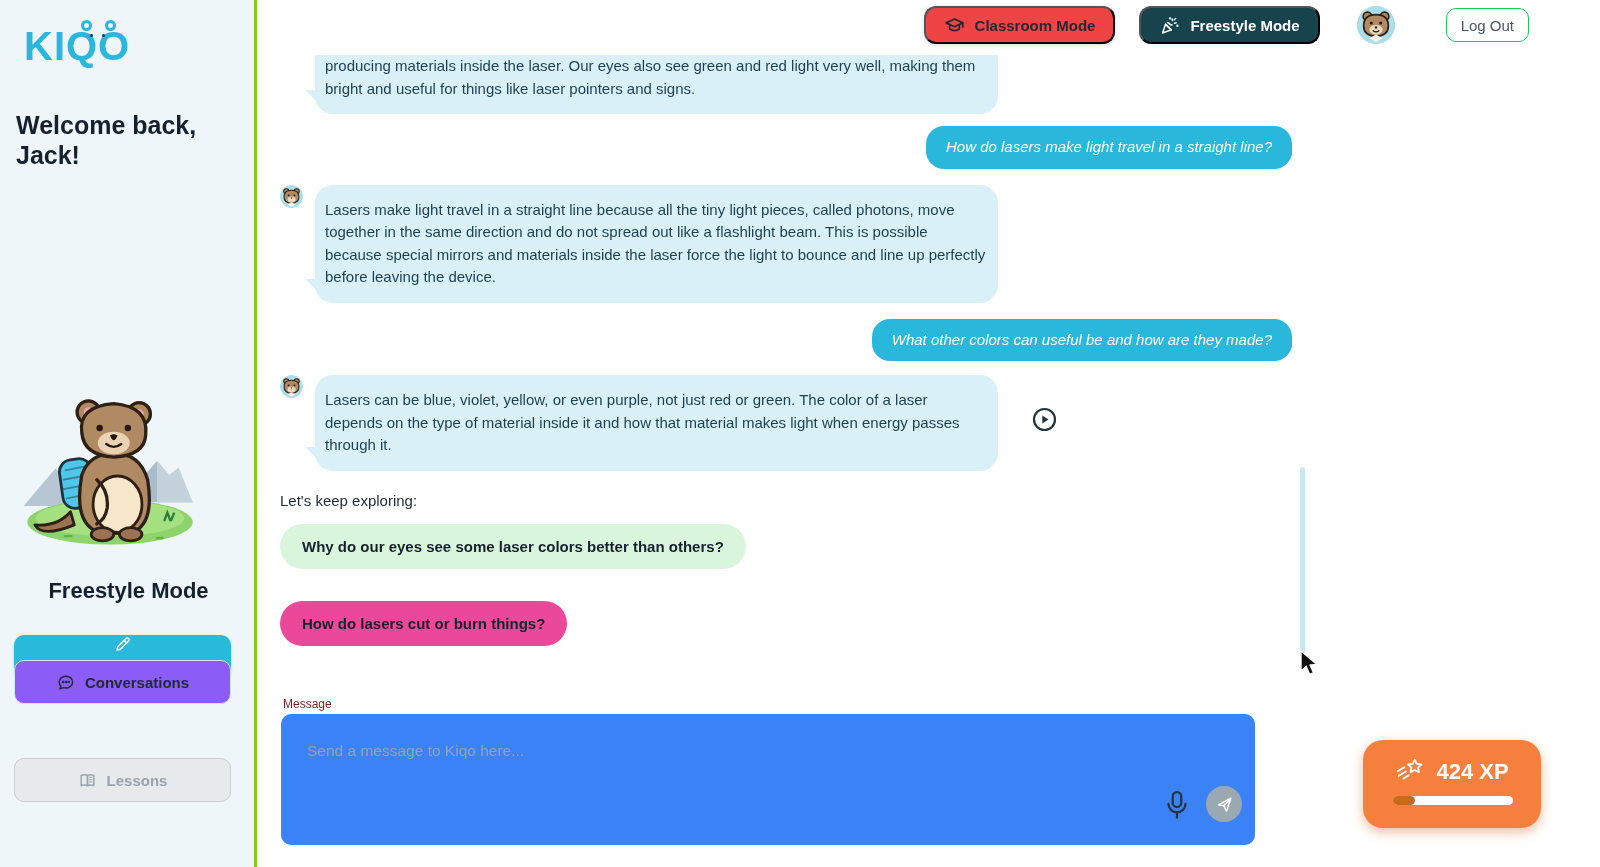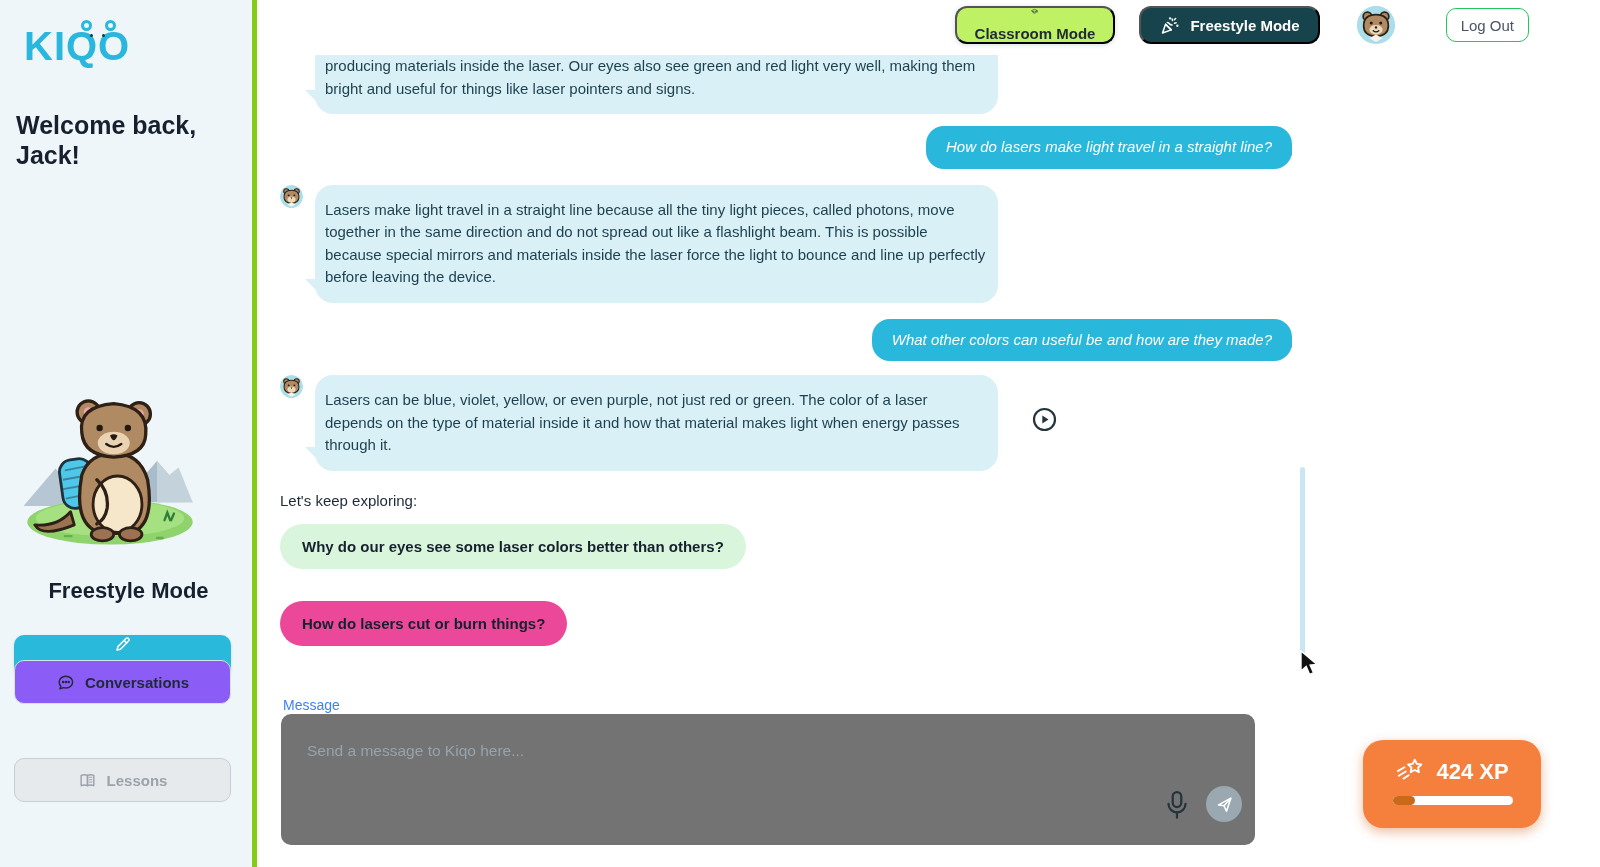--- a/index.html
+++ b/index.html
@@ -6,21 +6,21 @@
   html,body { width:1600px; height:867px; overflow:hidden; }
   body {
     position:relative;
     font-family:"Liberation Sans","DejaVu Sans",sans-serif;
     background:#ffffff; color:#1f2937;
   }
 
   
   .sidebar {
     position:absolute; left:0; top:0; width:257px; height:867px;
-    background:#eef6f9; border-right:5px solid #84cc16;
+    background:#eef6f9; border-right:3px solid #84cc16;
   }
   .logo { position:absolute; left:24px; top:24px; font-size:40px; font-weight:800;
     color:#2ab7dd; letter-spacing:1px; }
   .logo .ear { position:absolute; width:11px; height:11px; border-radius:50%;
     border:3.5px solid #2ab7dd; background:#eef6f9; top:-4px; }
   .logo .ear-l { left:57px; } .logo .ear-r { left:81px; }
   .logo .eye { position:absolute; width:3px; height:3px; border-radius:50%;
     background:#123642; top:10px; }
   .logo .eye-l { left:66px; } .logo .eye-r { left:78px; }
   .welcome { position:absolute; left:16px; top:110px; font-size:25px; font-weight:700;
@@ -34,21 +34,21 @@
   .btn-newchat { top:635px; background:#29b9da; color:#fff; box-shadow:0 1px 3px rgba(0,0,0,.12);flex-direction:column; }
   .btn-conversations { top:660px; background:#8b5cf6; border-color:#cfe6ec; color:#1f2937; }
   .btn-lessons { top:758px; background:#e7eaec; border-color:#c9ced4; color:#9aa2ac; }
   .side-btn svg { flex:0 0 auto; }
 
   
   .topbar { position:absolute; top:5px; right:71px; height:40px; display:flex;
     align-items:center; z-index:6; }
   .pill { display:flex; align-items:center; gap:10px; height:38px; padding:0 18px;
     border-radius:12px; font-size:15px; font-weight:600; cursor:pointer; }
-  .pill-classroom { background:#bef264; color:#1f2937; box-shadow:0 1px 5px rgba(40,60,80,.18);flex-direction:column; }
+  .pill-classroom { background:#ef4444; color:#1f2937; box-shadow:0 1px 5px rgba(40,60,80,.18); }
   .pill-freestyle { background:#17444c; color:#ffffff; margin-left:24px; }
   .avatar { width:38px; height:38px; border-radius:50%; margin-left:37px; overflow:hidden;
     background:#abdeea; cursor:pointer; }
   .pill-logout { background:#ffffff; border:1px solid #22c55e; color:#4b5563; height:34px;
     margin-left:51px; padding:0 14px; font-weight:500; border-radius:10px; }
 
   
   .main { position:absolute; left:257px; top:0; right:0; bottom:0; background:#fff; }
   .chat-clip { position:absolute; left:23px; top:55px; width:1012px; height:600px; overflow:hidden; }
   .msgs { margin-top:-14px; }
@@ -69,23 +69,23 @@
   .play-btn { position:absolute; left:752px; top:32px; width:25px; height:25px; cursor:pointer;
     background:none; border:none; padding:0; }
   .explore-label { margin:21px 0 0 0; font-size:15px; font-weight:500; color:#1f2937; }
   .chip { display:table; margin-top:13px; padding:14px 22px; border-radius:24px;
     font-size:15px; font-weight:700; color:#16202e; cursor:pointer; }
   .chip-0 { margin-top:15px; background:#d9f6dc; }
   .chip-1 { background:#ec4899;margin-top:32px; }
   .chip-2 { background:#e7def8; }
 
   
-  .composer-label { position:absolute; left:26px; top:697px; font-size:14px; color:#3b82f6; }
+  .composer-label { position:absolute; left:26px; top:697px; font-size:12px; color:#7f1d1d; }
   .composer { position:absolute; left:24px; top:714px; width:974px; height:131px;
-    background:#737373; border-radius:10px; }
+    background:#3b82f6; border-radius:10px; }
   .composer textarea { position:absolute; inset:0; background:transparent; border:none;
     resize:none; outline:none; padding:28px 120px 20px 26px; font-size:15.5px;
     font-family:"Liberation Sans","DejaVu Sans",sans-serif; color:#1f2937; }
   .composer textarea::placeholder { color:#97a3ad; }
   .mic-btn { position:absolute; right:64px; top:76px; width:28px; height:32px;
     background:none; border:none; padding:0; cursor:pointer; color:#24343c; }
   .send-btn { position:absolute; right:13px; top:72px; width:36px; height:36px; border-radius:50%;
     background:#99a8b1; border:none; cursor:pointer; display:flex; align-items:center;
     justify-content:center; color:#ffffff; }
 

